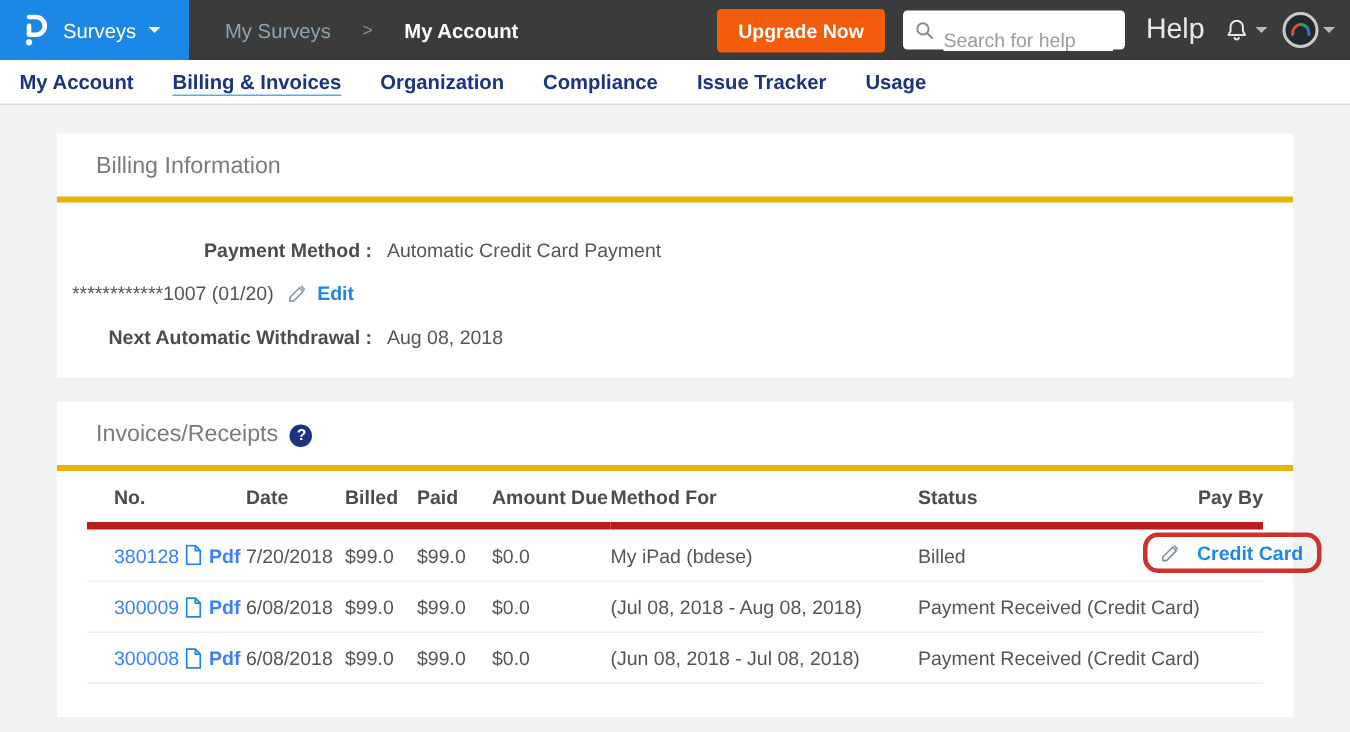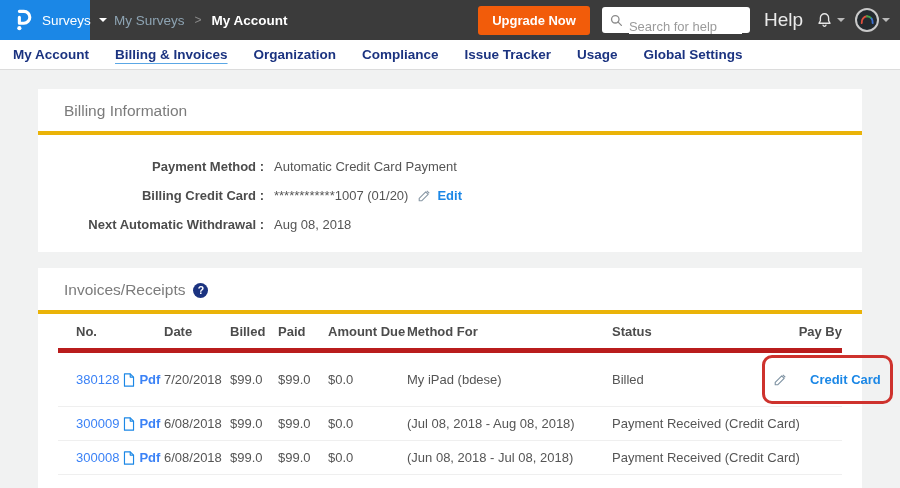--- a/index.html
+++ b/index.html
@@ -6,26 +6,26 @@
   html,body { width:900px; height:488px; }
   body {
     font-family: "Liberation Sans", sans-serif;
     background:#f1f2f2;
     overflow:hidden;
     font-size:13px;
     color:#555;
   }
   
   .header { height:40px; background:#3b3b3b; display:flex; align-items:center; }
-  .logo-block { width:90px; height:40px; background:#1b87e6; display:flex; align-items:center; padding-left:13px; cursor:pointer; flex:none; }
+  .logo-block { width:126px; height:40px; background:#1b87e6; display:flex; align-items:center; padding-left:13px; cursor:pointer; flex:none; }
   .logo-mark { display:flex; align-items:center; }
   .surveys-label { color:#fff; font-size:13.5px; margin-left:9px; }
   .caret { width:0; height:0; border-left:4px solid transparent; border-right:4px solid transparent; border-top:4px solid #fff; margin-left:8px; }
   .caret.gray { border-top-color:#b9b9b9; margin-left:3px; }
-  .breadcrumb { margin-left:24px; display:flex; align-items:center; gap:10px; font-size:13.5px; }
+  .breadcrumb { margin-left:24px; display:flex; align-items:center; gap:21px; font-size:13.5px; }
   .bc-parent { color:#8da3b2; cursor:pointer; }
   .bc-sep { color:#8a8a8a; font-size:12px; }
   .bc-current { color:#ffffff; font-weight:700; }
   .header-right { margin-left:auto; display:flex; align-items:center; margin-right:10px; }
   .upgrade-btn { background:#f25c0a; color:#fff; border:none; font-weight:700; font-size:13px; padding:7px 14px; border-radius:3px; cursor:pointer; font-family:inherit; }
   .search-box { display:flex; align-items:center; background:#fff; border-radius:3px; height:26px; width:148px; padding:0 8px; margin-left:12px; }
   .search-box input { border:none; outline:none; font-size:13px; width:100%; color:#444; margin-left:6px; font-family:inherit;margin-top:12px; }
   .search-box input::placeholder { color:#9b9b9b; }
   .help-label { color:#eaeaea; font-size:19px; margin-left:14px; cursor:pointer; }
   .bell-wrap { display:flex; align-items:center; margin-left:12px; cursor:pointer; }
@@ -36,37 +36,37 @@
   .tab { color:#1b3380; font-size:13.5px; font-weight:600; padding:0 13px; cursor:pointer; white-space:nowrap; }
   .tab.active { text-decoration:underline; text-decoration-color:#5ba7e5; text-underline-offset:4px; }
   
   .content { padding:19px 38px 0 38px; }
   .panel { background:#fff; }
   .panel + .panel { margin-top:16px; }
   .panel-title-row { display:flex; align-items:center; gap:8px; padding:13px 20px 11px 26px; border-bottom:4px solid #eab308; }
   .panel-title { color:#7b7b7b; font-size:15.5px; }
   .help-badge { width:15px; height:15px; border-radius:50%; background:#1b3380; color:#fff; font-size:10.5px; font-weight:700; display:flex; align-items:center; justify-content:center; cursor:pointer; }
   
-  .billing-fields { padding:10px 16px 20px; }
+  .billing-fields { padding:10px 0 20px; }
   .field-row { display:flex; align-items:center; margin-top:14px; }
   .field-label { width:210px; text-align:right; font-weight:700; color:#4c4c4c; flex:none; }
   .field-value { margin-left:10px; color:#555; display:flex; align-items:center; gap:6px; }
   .edit-link { color:#1b87e6; font-weight:700; cursor:pointer; }
   .icon-gap { display:inline-flex; align-items:center; margin-left:4px; }
   
   .inv-table { width:calc(100% - 40px); margin:0 20px; border-collapse:collapse; table-layout:fixed; font-size:13px; }
   .inv-table th { text-align:left; font-weight:700; color:#4c4c4c; padding:10px 0 9px; border-bottom:5px solid #b91c1c; white-space:nowrap; }
   .inv-table td { padding:9px 0; border-bottom:1px solid #efefef; color:#555; white-space:nowrap; overflow:visible; }
   .inv-table th:first-child, .inv-table td:first-child { padding-left:18px; }
   .inv-table .right { text-align:right; }
   .no-cell { display:flex; align-items:center; gap:4px; }
   .link { color:#3b82f6; text-decoration:none; cursor:pointer; }
   .pdf-label { font-weight:700; }
   .panel-bottom-pad { height:22px; }
-  .payby-annotation { display:inline-flex; align-items:center; gap:23px; border:3px solid #ce322d; border-radius:10px; padding:14px 9px; margin:-7px -1px -7px 0; background:transparent; }
+  .payby-annotation { display:inline-flex; align-items:center; gap:11px; border:3px solid #ce322d; border-radius:10px; padding:3px 9px; margin:-7px -1px -7px 0; background:transparent; }
   .credit-link { color:#1b87e6; font-weight:700; cursor:pointer; }
 </style>
 </head>
 <body>
 
 <div class="header">
   <div class="logo-block">
     <span class="logo-mark">
       <svg width="20" height="22" viewBox="0 0 22 24">
         <path d="M7 2.5 H12 A6.5 6.5 0 0 1 12 15.5 H7 V9" fill="none" stroke="#ffffff" stroke-width="3.4" stroke-linecap="round" stroke-linejoin="round"></path>
@@ -115,36 +115,34 @@
   </div>
 </div>
 
 <nav class="tabs">
   <span class="tab">My Account</span>
   <span class="tab active">Billing &amp; Invoices</span>
   <span class="tab">Organization</span>
   <span class="tab">Compliance</span>
   <span class="tab">Issue Tracker</span>
   <span class="tab">Usage</span>
-  <span class="tab">Global Settings</span>
 </nav>
 
 <div class="content">
 
   <section class="panel">
     <div class="panel-title-row">
       <span class="panel-title">Billing Information</span>
     </div>
     <div class="billing-fields">
       <div class="field-row">
         <span class="field-label">Payment Method :</span>
         <span class="field-value">Automatic Credit Card Payment</span>
       </div>
       <div class="field-row">
-        <span class="field-label">Billing Credit Card :</span>
         <span class="field-value">
           <span>************1007 (01/20)</span>
           <span class="icon-gap">
             <svg width="13" height="13" viewBox="0 0 16 16">
                 <path d="M1.5 11.5 V14.5 H4.5 L12.5 6.5 9.5 3.5 z" fill="none" stroke="#8b9aa7" stroke-width="1.4" stroke-linejoin="round"></path>
                 <path d="M10.8 2.2 L13.8 5.2" stroke="#8b9aa7" stroke-width="1.4"></path>
               </svg>
           </span>
           <span class="edit-link">Edit</span>
         </span>

